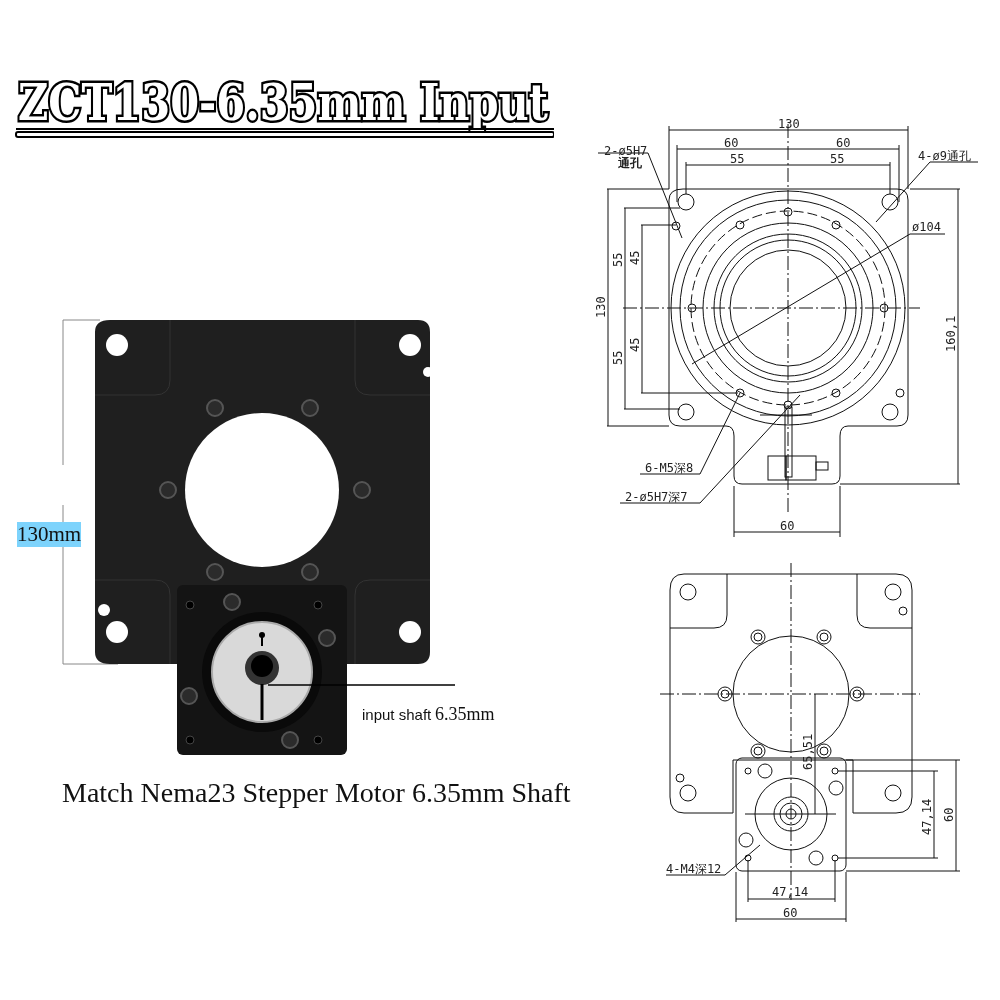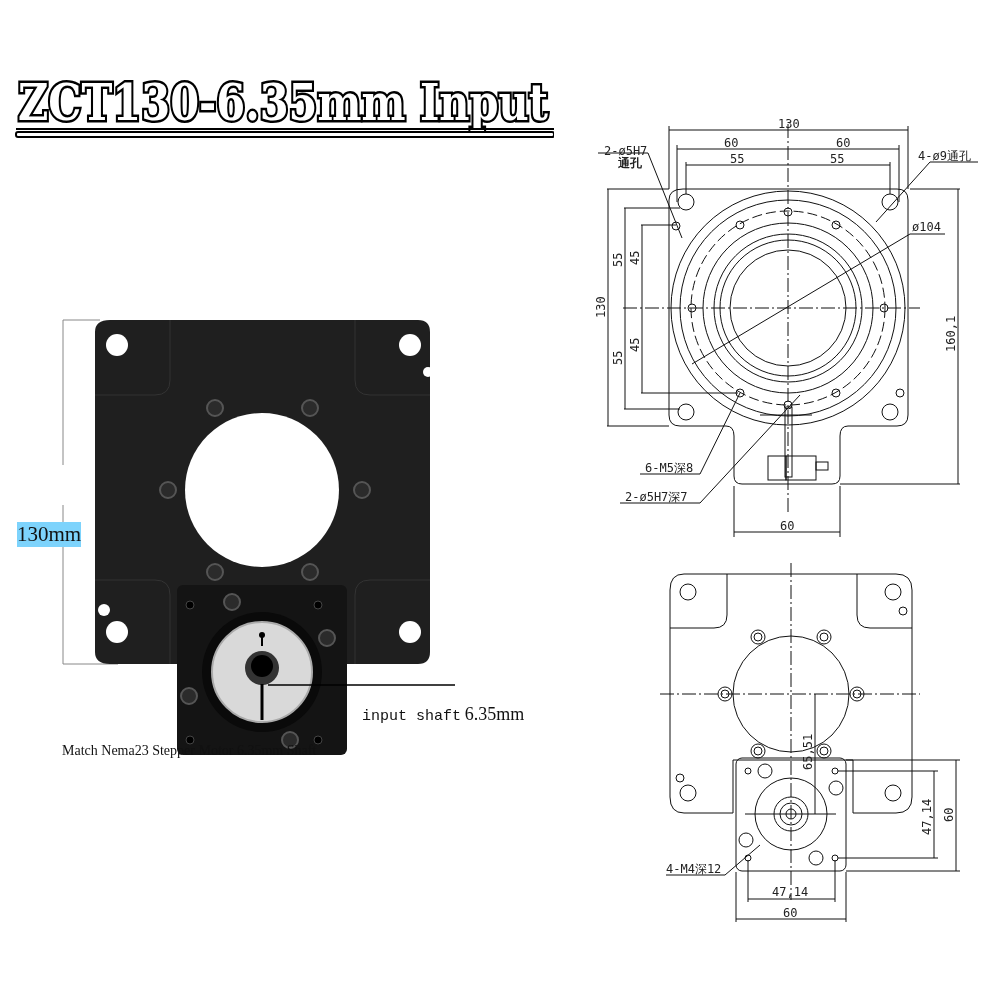--- a/index.html
+++ b/index.html
@@ -1,24 +1,24 @@
 <!DOCTYPE html>
 <html><head>
 <meta charset="utf-8">
 <style>
   html,body{margin:0;padding:0;background:#fff;}
   body{width:1000px;height:1000px;position:relative;overflow:hidden;font-family:"Liberation Serif",serif;}
   .abs{position:absolute;}
   #title{left:14px;top:70px;width:540px;height:70px;}
   #title svg{width:100%;height:100%;}
   #photo{left:0;top:300px;width:540px;height:480px;}
-  #caption{left:62px;top:743px;font-size:14px;color:#111;white-space:nowrap;font-family:"Liberation Serif",serif;}
+  #caption{left:62px;top:777px;font-size:28px;color:#111;white-space:nowrap;font-family:"Liberation Serif",serif;}
   #dim-label{left:17px;top:474px;font-size:21px;color:#111;font-family:"Liberation Serif",serif;background:#7dd3fc;margin-top:48px;}
   #shaft-label{left:362px;top:704px;font-size:15px;color:#111;white-space:nowrap;}
-  #shaft-label .a{font-family:Liberation Mono, monospace;}
+  #shaft-label .a{font-family:Liberation Sans, sans-serif;}
   #shaft-label .b{font-family:"Liberation Serif",serif;font-size:18px;}
   #drawing-top{left:590px;top:112px;width:400px;height:440px;}
   #drawing-bottom{left:640px;top:560px;width:340px;height:380px;}
   .dl{font-family:"DejaVu Sans Mono",monospace;font-size:12px;fill:#222;}
 </style>
 </head>
 <body>
 
 <div id="title" class="abs">
   <svg viewBox="0 0 540 70" preserveAspectRatio="none">

